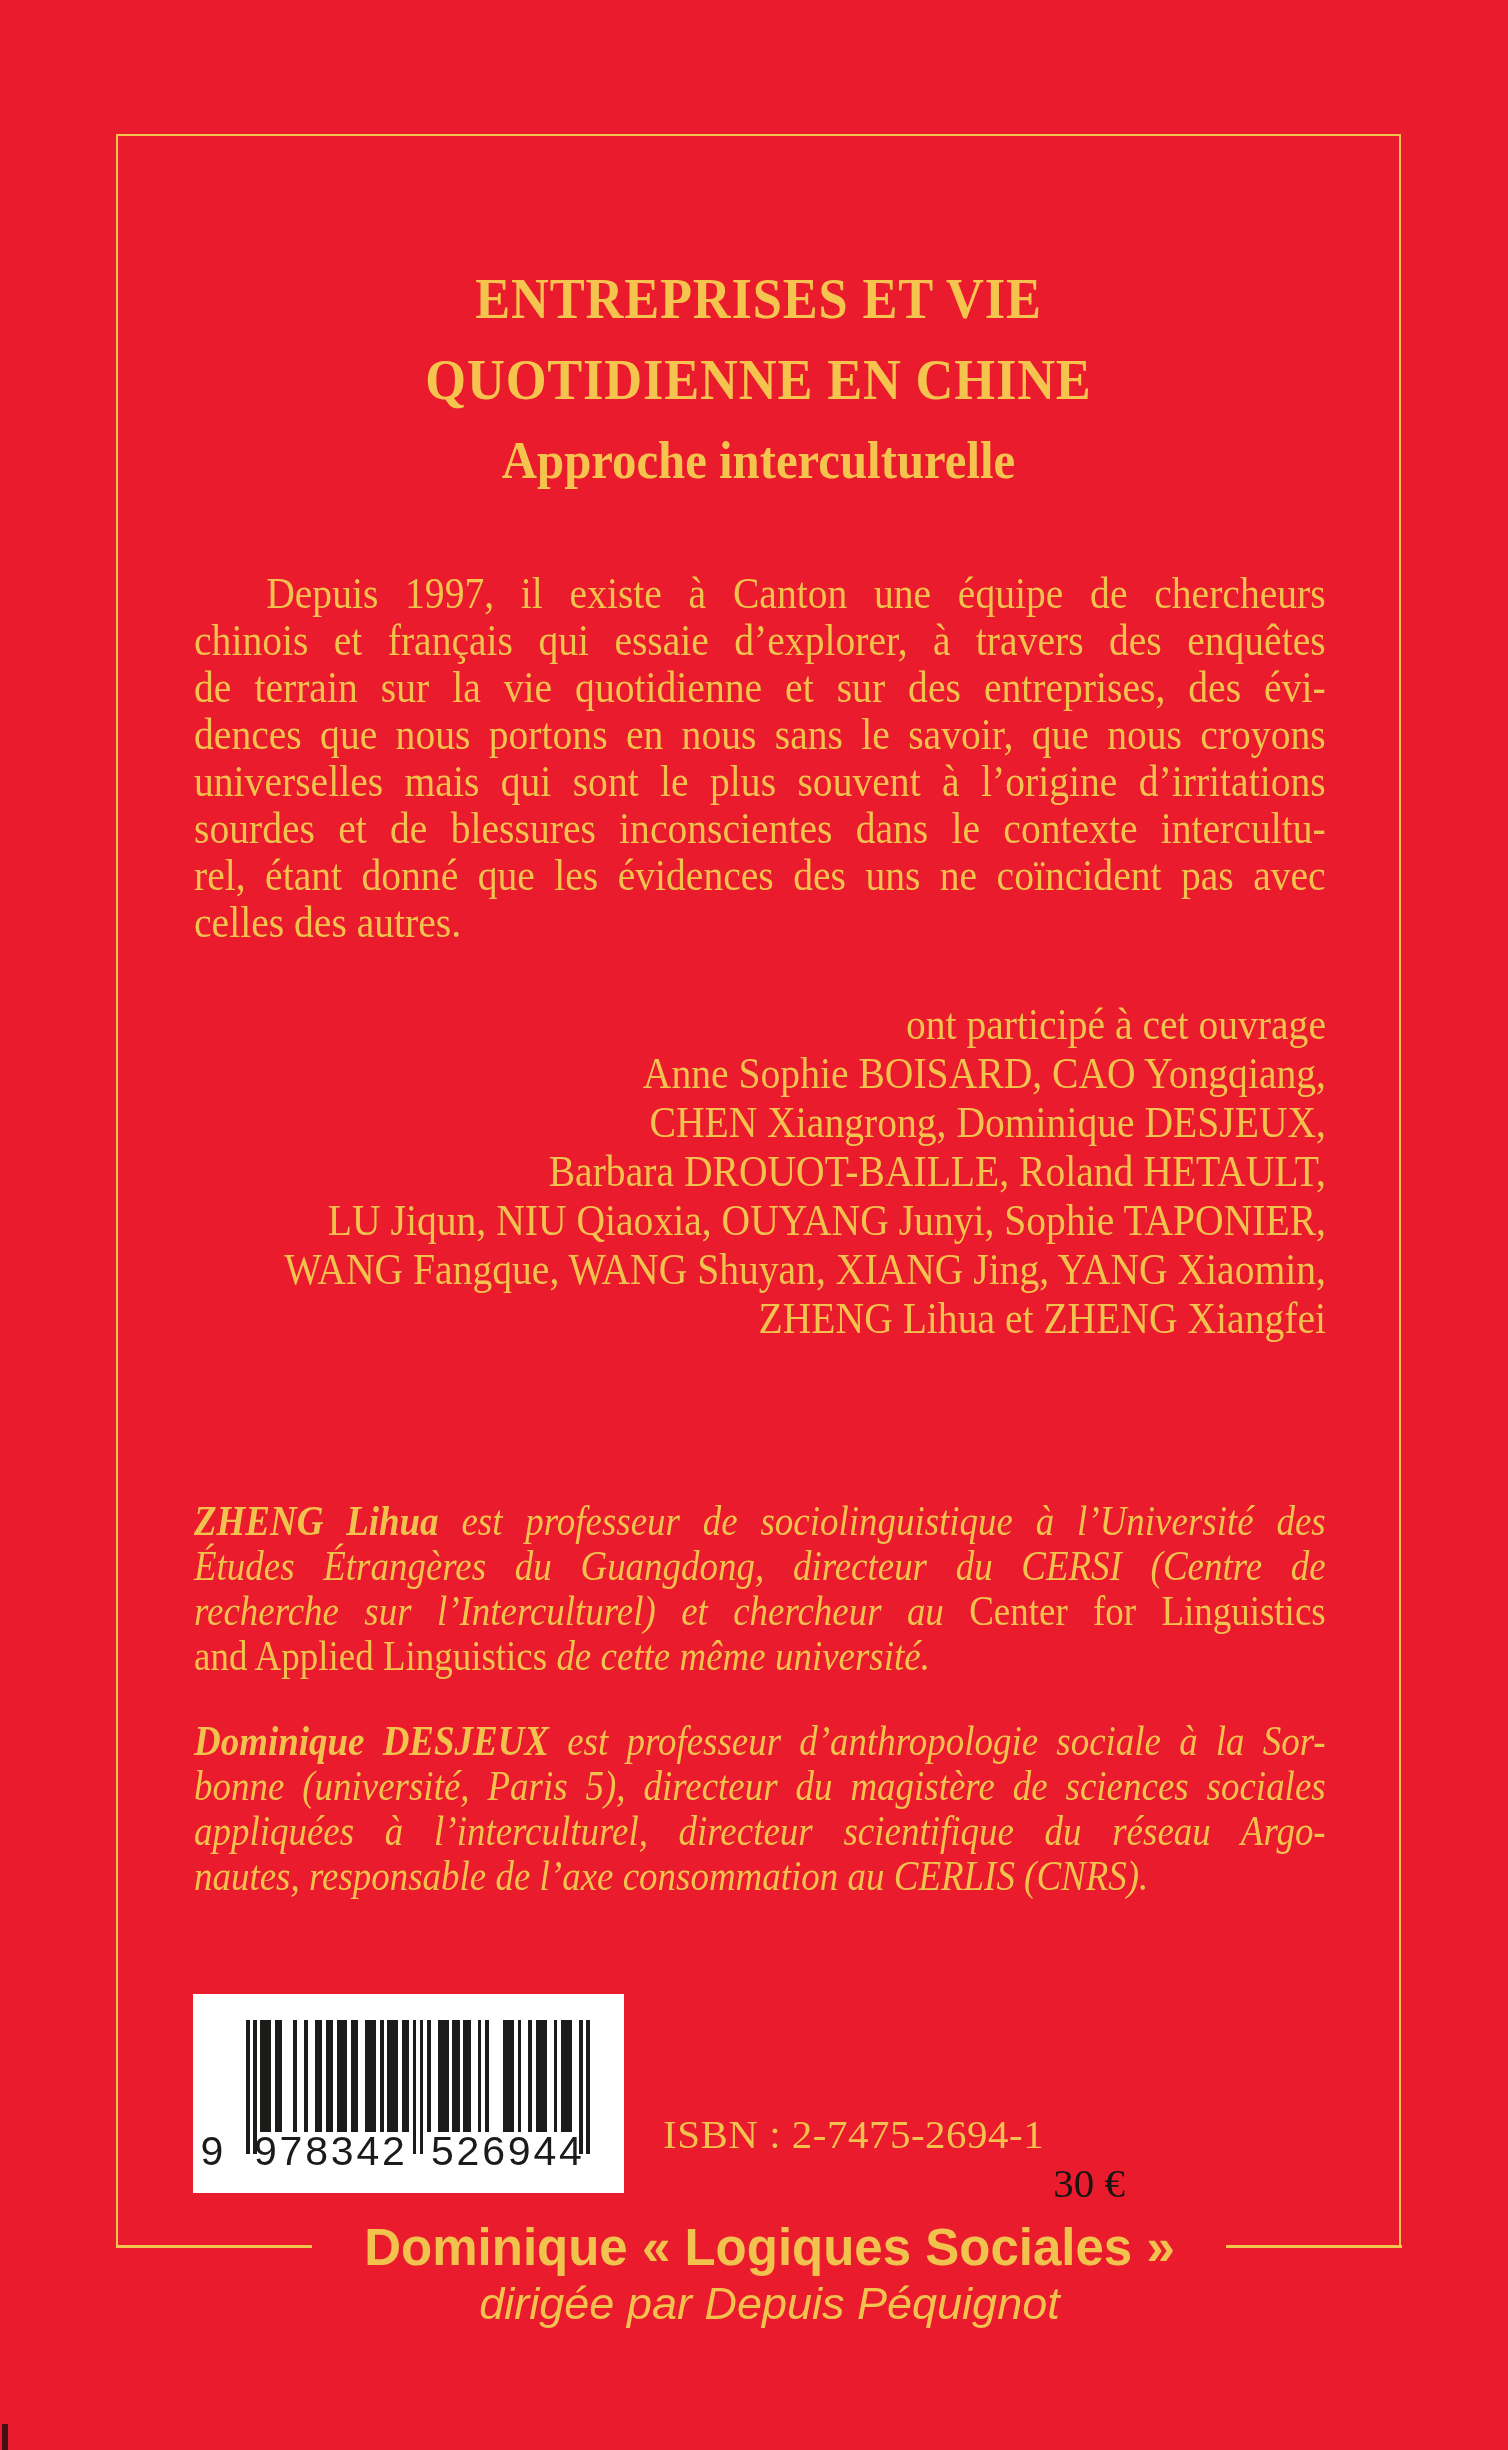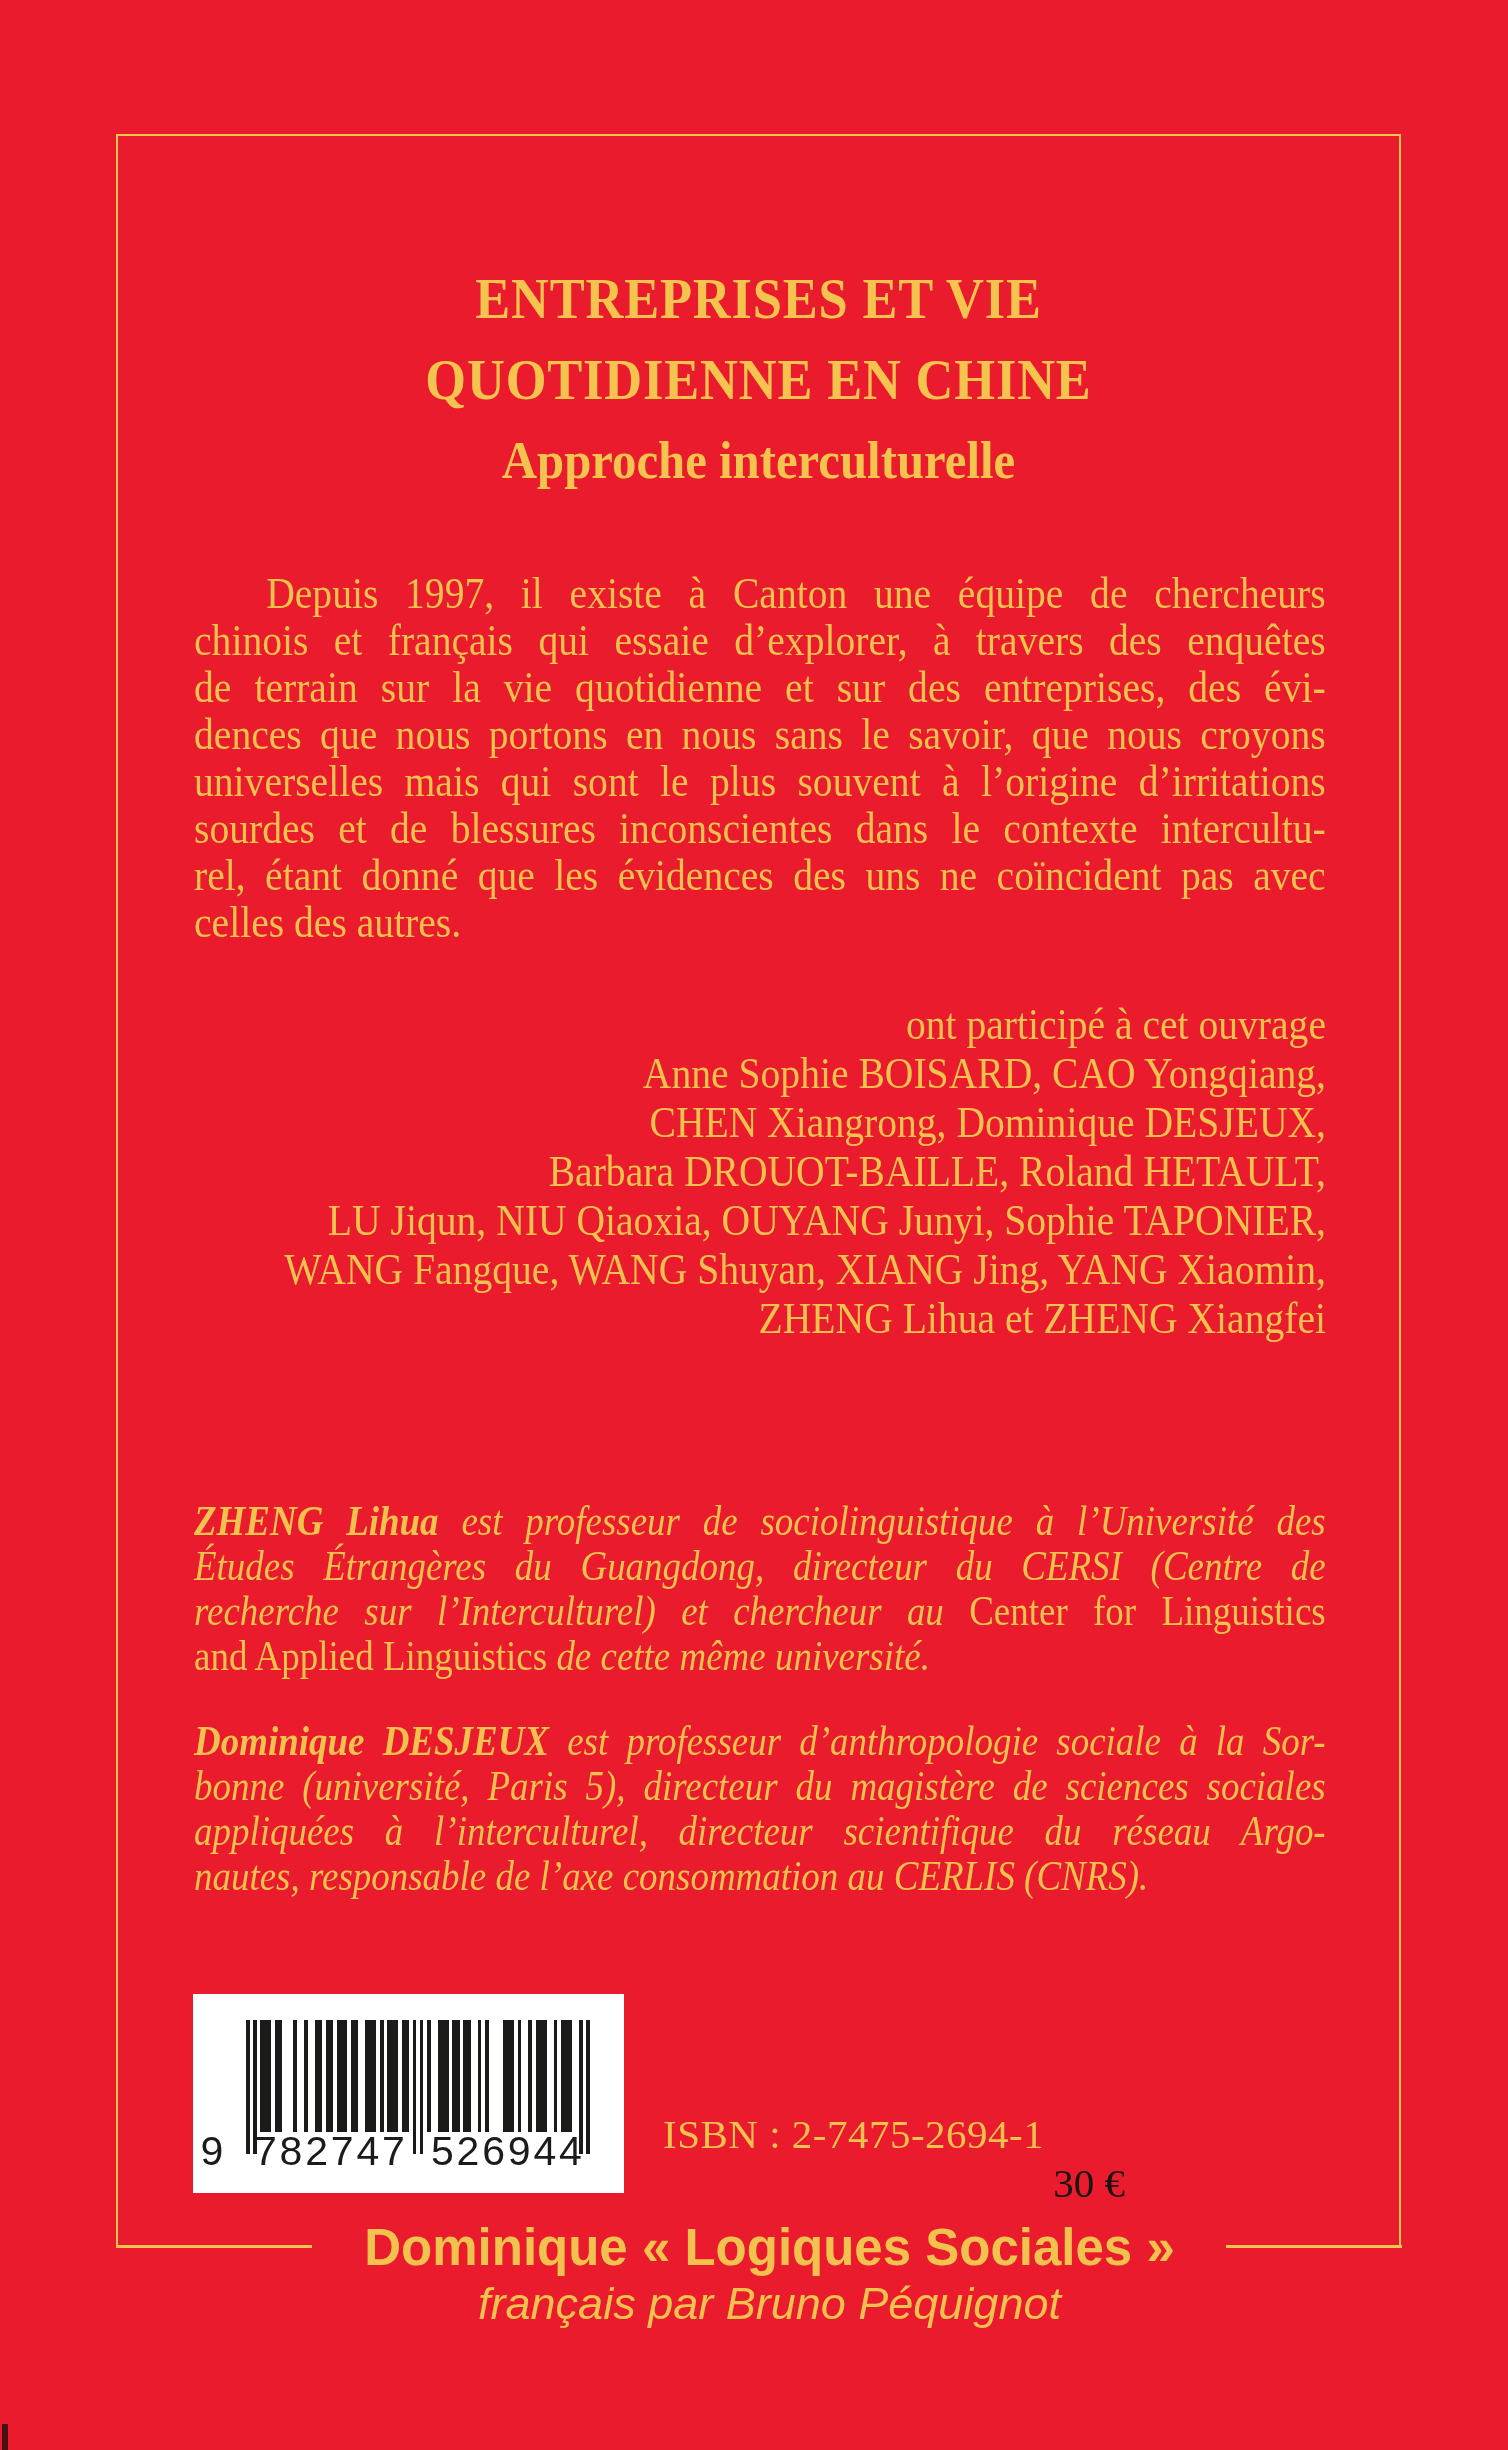--- a/index.html
+++ b/index.html
@@ -149,25 +149,25 @@
         <rect x="81" y="0" width="1" height="31"></rect>
         <rect x="82" y="0" width="1" height="31"></rect>
         <rect x="85" y="0" width="1" height="31"></rect>
         <rect x="87" y="0" width="1" height="31"></rect>
         <rect x="88" y="0" width="1" height="31"></rect>
         <rect x="89" y="0" width="1" height="31"></rect>
         <rect x="92" y="0" width="1" height="37"></rect>
         <rect x="94" y="0" width="1" height="37"></rect>
       </svg>
     <span class="bc-digit bc-9">9</span>
-    <span class="bc-group bc-left">782747</span>
+    <span class="bc-group bc-left">978342</span>
     <span class="bc-group bc-right">526944</span>
   </div>
 
   <div class="isbn">ISBN : 2-7475-2694-1</div>
   <div class="price">30 €</div>
 
   <div class="collection">Dominique « Logiques Sociales »</div>
-  <div class="director">français par Bruno Péquignot</div>
+  <div class="director">dirigée par Depuis Péquignot</div>
 
   <div class="corner-mark"></div>
 </div>
 
 
 </body></html>

